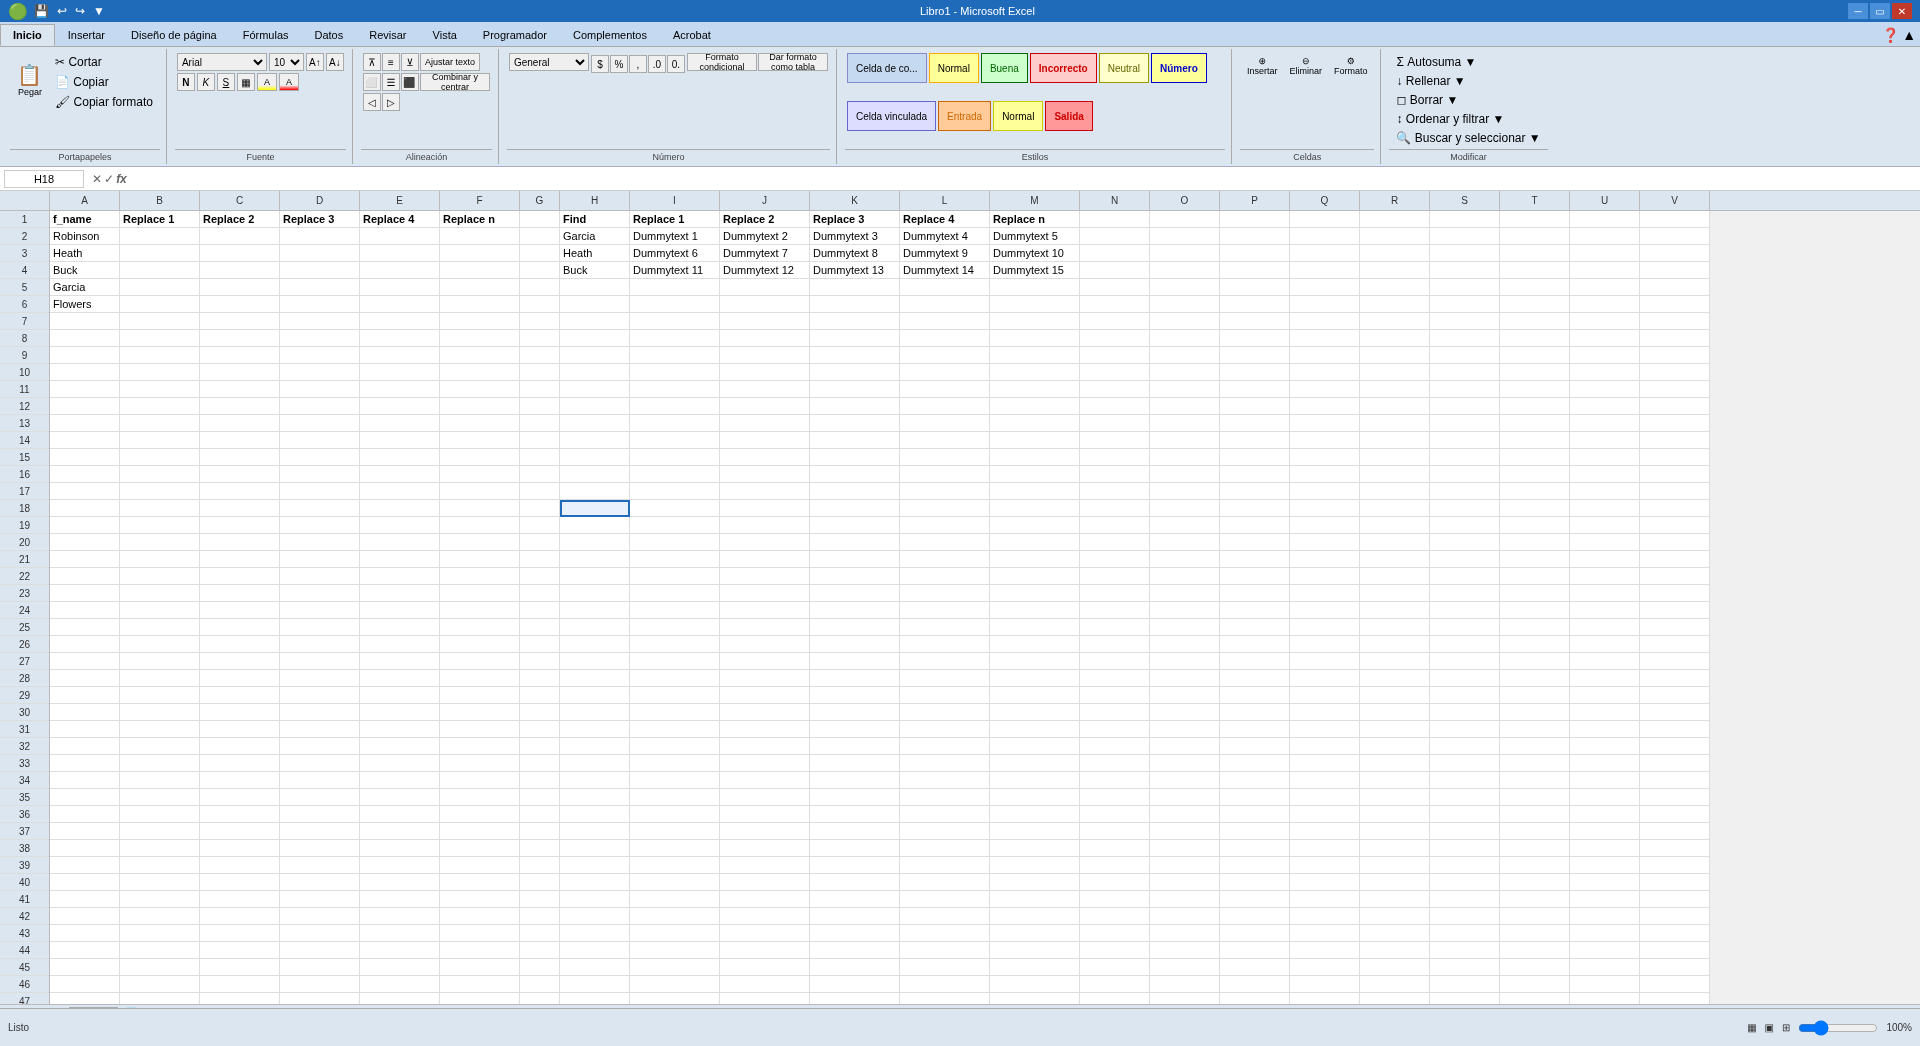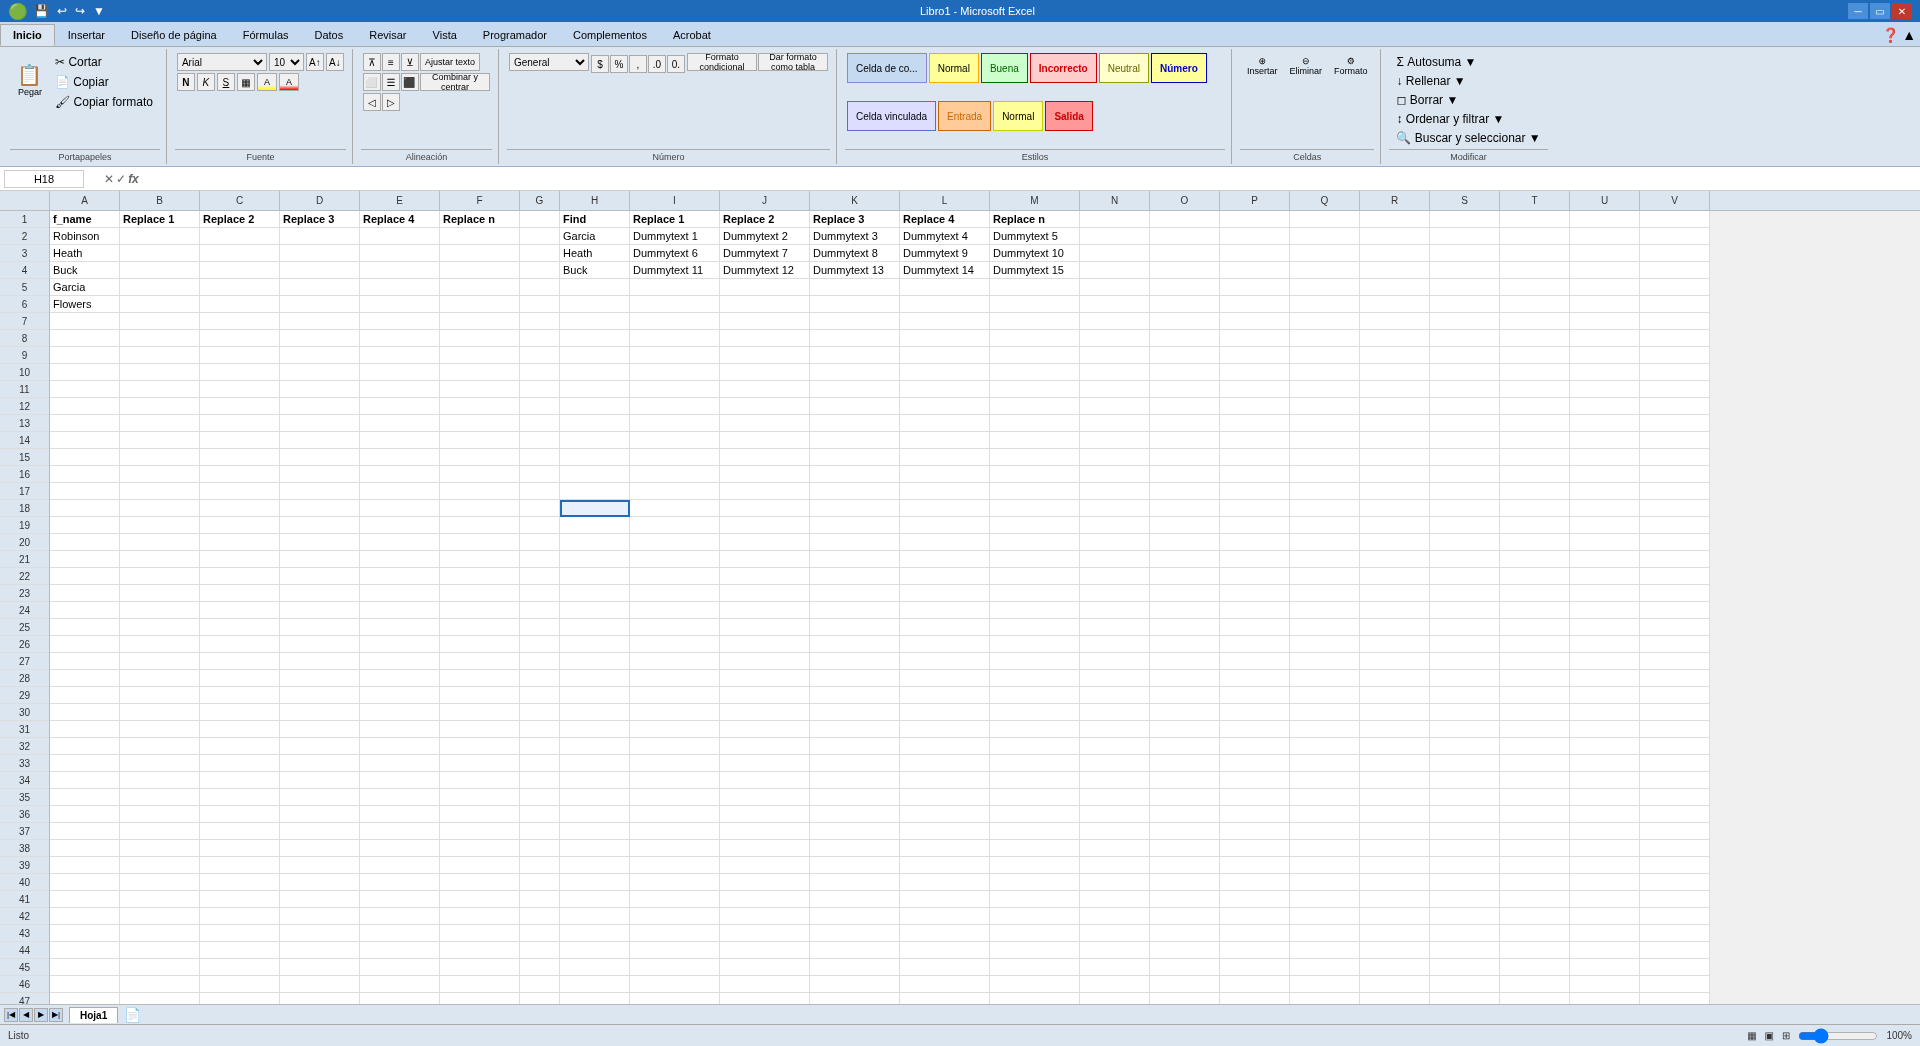--- a/index.html
+++ b/index.html
@@ -124,21 +124,21 @@
     .style-celda { background: #c5d9f1; border-color: #8888cc; }
 
     
     .formula-bar {
       display: flex;
       align-items: center;
       height: 24px;
       background: #fff;
       border-bottom: 1px solid #ccc;
       padding: 0 4px;
-      gap: 20px;
+      gap: 8px;
     }
     .cell-ref {
       width: 80px;
       border: 1px solid #ccc;
       padding: 2px 4px;
       font-size: 11px;
       text-align: center;
     }
     .formula-icons { display: flex; align-items: center; gap: 2px; color: #666; font-size: 12px; }
     .formula-input {
@@ -252,21 +252,21 @@
     .col-q { width: 70px; min-width: 70px; }
     .col-r { width: 70px; min-width: 70px; }
     .col-s { width: 70px; min-width: 70px; }
     .col-t { width: 70px; min-width: 70px; }
     .col-u { width: 70px; min-width: 70px; }
     .col-v { width: 70px; min-width: 70px; }
     .qa-btn { color: white; font-size: 12px; cursor: pointer; padding: 1px 2px; }
 
     
     .status-bar {
-      height: 22px;
+      height: 38px;
       background: #dce6f1;
       border-top: 1px solid #aaa;
       display: flex;
       align-items: center;
       justify-content: space-between;
       padding: 0 8px;
       font-size: 10px;
       color: #333;
       position: fixed;
       bottom: 0;

